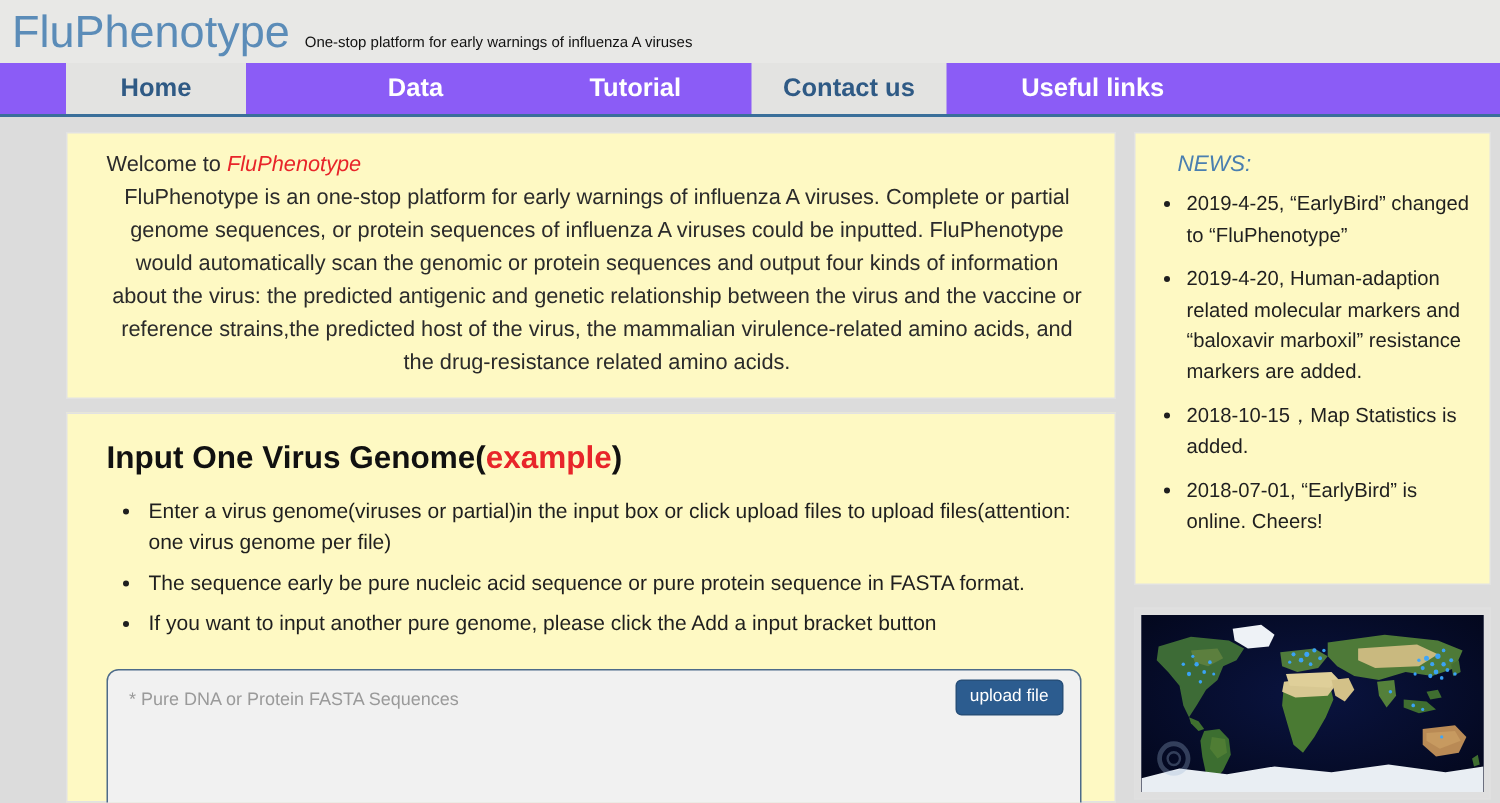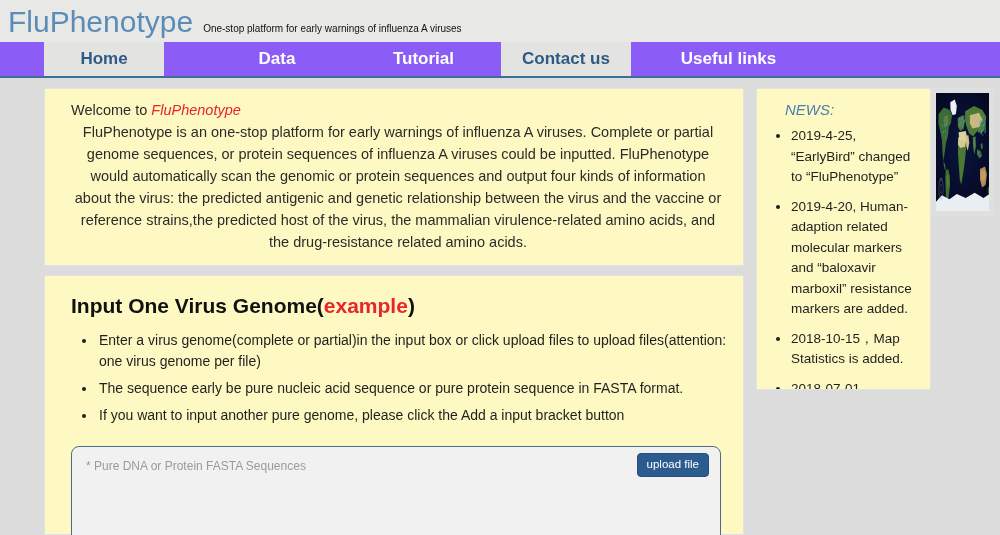--- a/index.html
+++ b/index.html
@@ -86,21 +86,21 @@
     flex: 0 0 700px;
     margin-left: 44px;
     display: flex;
     flex-direction: column;
   }
   .col-right {
     width: 238px;
     flex: 0 0 238px;
     margin-left: 12px;
     display: flex;
-    flex-direction: row;
+    flex-direction: column;
   }
 
   
   .panel {
     background: #fef9c3;
     border: 1px solid #e2e2e2;
     box-sizing: border-box;
   }
 
   .welcome-panel {
@@ -271,21 +271,21 @@
     </div>
 
     <div class="panel-gap"></div>
 
     <div class="panel input-panel">
       <div class="section-title">
         <span>Input One Virus Genome(</span><span class="example-link">example</span><span>)</span>
       </div>
 
       <ul class="bullet-list">
-        <li>Enter a virus genome(complete or partial)in the input box or click upload files to upload files(attention: one virus genome per file)</li>
+        <li>Enter a virus genome(viruses or partial)in the input box or click upload files to upload files(attention: one virus genome per file)</li>
         <li>The sequence early be pure nucleic acid sequence or pure protein sequence in FASTA format.</li>
         <li>If you want to input another pure genome, please click the Add a input bracket button</li>
       </ul>
 
       <div class="textarea-wrap">
         <textarea class="fasta-textarea" placeholder="* Pure DNA or Protein FASTA Sequences" style=""></textarea>
         <button class="upload-btn">upload file</button>
       </div>
     </div>
   </div>

